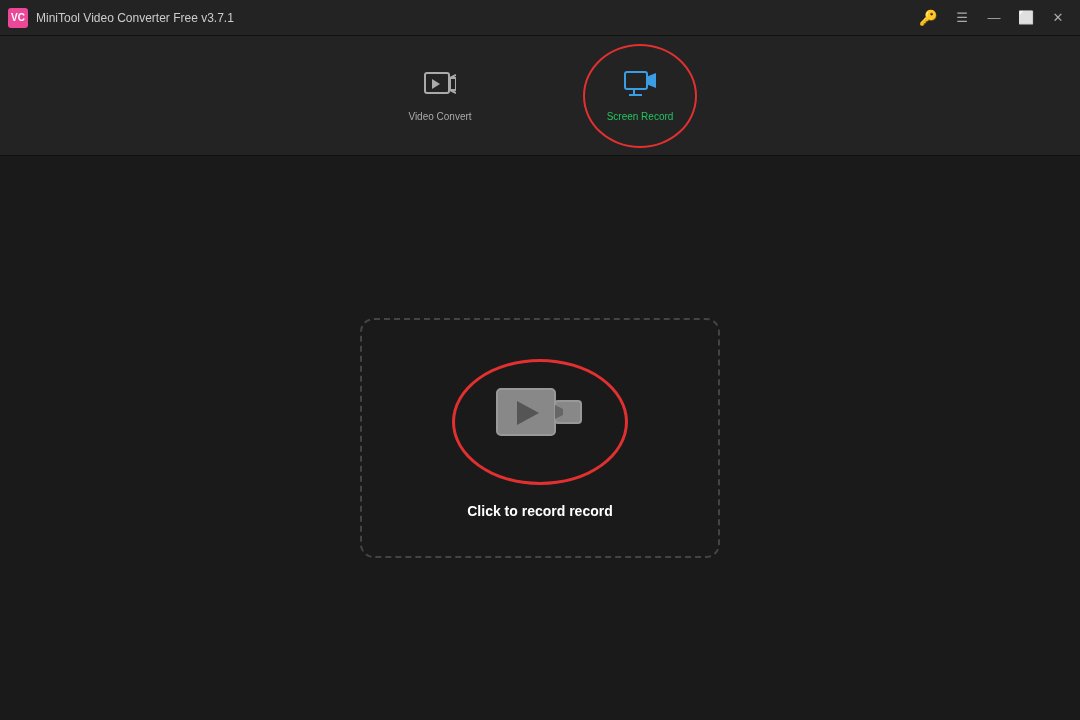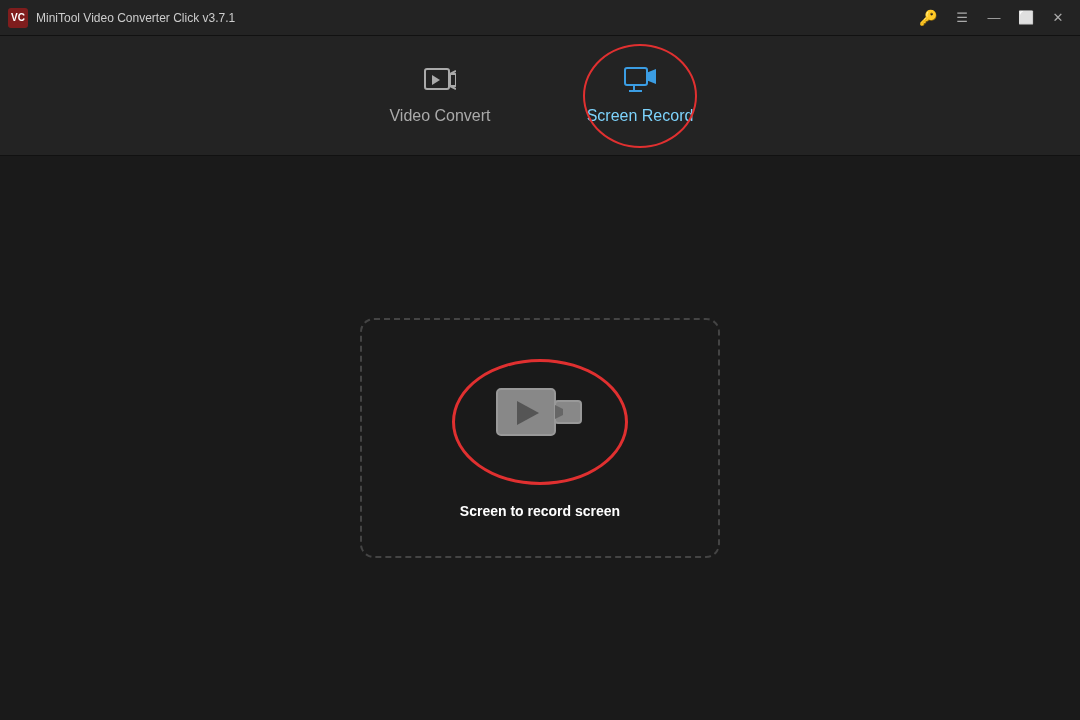--- a/index.html
+++ b/index.html
@@ -26,21 +26,21 @@
       border-bottom: 1px solid #111;
     }
     .title-bar-left {
       display: flex;
       align-items: center;
       gap: 8px;
     }
     .app-logo {
       width: 20px;
       height: 20px;
-      background: #7f1d1d;
+      background: #ec4899;
       border-radius: 3px;
       display: flex;
       align-items: center;
       justify-content: center;
       font-size: 10px;
       font-weight: bold;
       color: #fff;
       flex-shrink: 0;
     }
     .title-text {
@@ -95,27 +95,27 @@
       cursor: pointer;
       color: #aaa;
       position: relative;
       transition: background 0.15s;
     }
     .nav-tab .tab-icon {
       font-size: 28px;
       line-height: 1;
     }
     .nav-tab .tab-label {
-      font-size: 16px;
+      font-size: 10px;
     }
     .nav-tab.active {
       color: #3b9de3;
     }
     .nav-tab.active .tab-label {
-      color: #7dd3fc;
+      color: #22c55e;
     }
     
     .nav-tab.active::before {
       content: '';
       position: absolute;
       top: 8px;
       left: 50%;
       transform: translateX(-50%);
       width: 110px;
       height: 100px;
@@ -182,21 +182,21 @@
       font-weight: 600;
       color: #fff;
     }
   </style>
 </head>
 <body>
 
 <div class="title-bar">
   <div class="title-bar-left">
     <div class="app-logo">VC</div>
-    <span class="title-text">MiniTool Video Converter Click v3.7.1</span>
+    <span class="title-text">MiniTool Video Converter Free v3.7.1</span>
   </div>
   <div class="title-bar-controls">
     <span class="key-icon-wrap">🔑</span>
     <button class="title-btn" title="Menu">☰</button>
     <button class="title-btn">—</button>
     <button class="title-btn">⬜</button>
     <button class="title-btn close-btn">✕</button>
   </div>
 </div>
 
@@ -239,15 +239,15 @@
 
         <rect x="2" y="2" width="58" height="46" rx="4" fill="#888" stroke="#999" stroke-width="2"></rect>
 
         <polygon points="22,14 22,38 44,26" fill="#555"></polygon>
 
         <rect x="60" y="14" width="26" height="22" rx="3" fill="#888" stroke="#999" stroke-width="2"></rect>
 
         <polygon points="60,18 60,32 68,28 68,22" fill="#666"></polygon>
       </svg>
     </div>
-    <span class="record-label">Screen to record screen</span>
+    <span class="record-label">Click to record record</span>
   </div>
 </div>
 
 </body></html>

